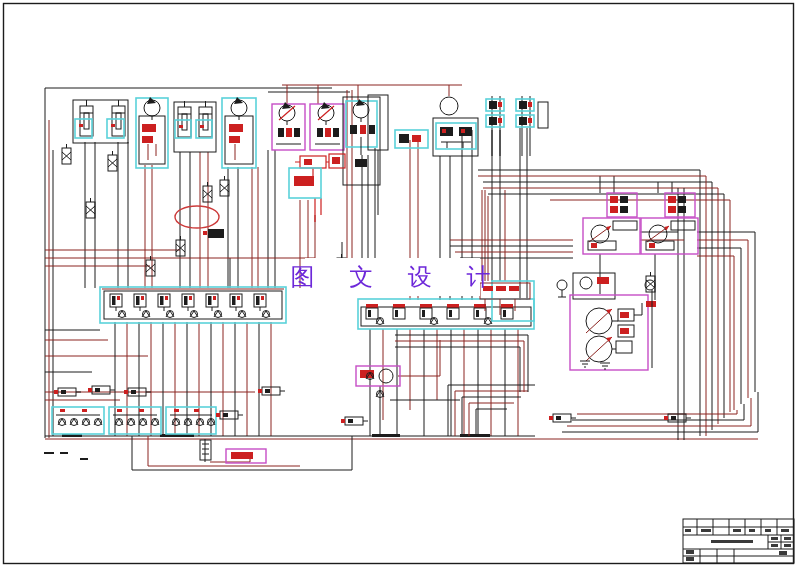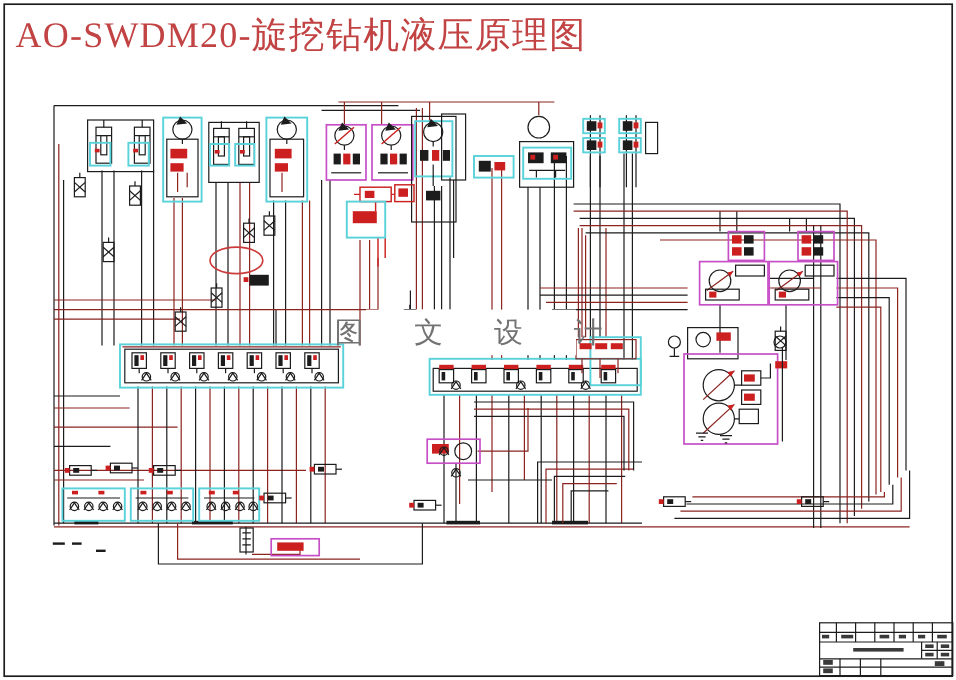--- a/index.html
+++ b/index.html
@@ -21,21 +21,21 @@
   .blob{fill:var(--blob);stroke:none;}
   .ellr{stroke:#cc3b3b;fill:none;stroke-width:1.4;}
   .drawing-title{
     position:absolute;left:13px;top:10px;width:430px;height:40px;
     font-family:"Liberation Serif",serif;font-size:30px;line-height:40px;
     color:var(--title-red);white-space:nowrap;letter-spacing:1px;
   }
   .watermark{
     position:absolute;left:305px;top:258px;width:175px;height:38px;
     background:var(--paper);display:flex;align-items:center;justify-content:center;
-    font-family:Liberation Mono, monospace;font-size:24px;color:#737373;
+    font-family:Liberation Sans, sans-serif;font-size:24px;color:#6d28d9;
     letter-spacing:14px;white-space:nowrap;padding-left:10px;box-sizing:border-box;
   }
 </style>
 </head>
 <body>
 
 <div class="sheet">
 
 <svg width="797" height="567" viewBox="0 0 797 567">
   <defs>
@@ -452,15 +452,14 @@
     <rect class="blob" x="88" y="25" width="7" height="3"></rect>
     <rect class="blob" x="101" y="25" width="7" height="3"></rect>
     <rect class="blob" x="3" y="31" width="8" height="4"></rect>
     <rect class="blob" x="3" y="38" width="8" height="4"></rect>
     <rect class="blob" x="96" y="32" width="8" height="4"></rect>
   </g>
 </svg>
 
 <div class="watermark">图 文 设 计</div>
 
-<div class="drawing-title">AO-SWDM20-旋挖钻机液压原理图</div>
 
 </div>
 
 </body></html>

